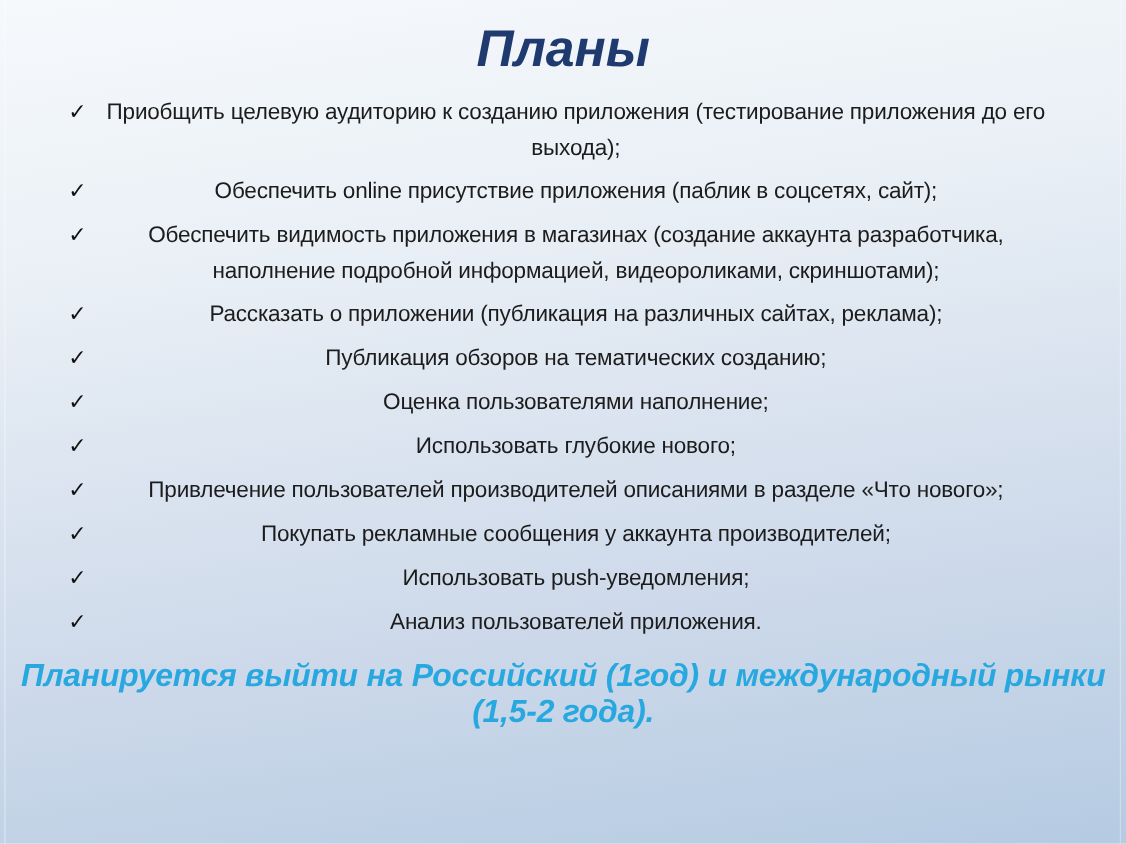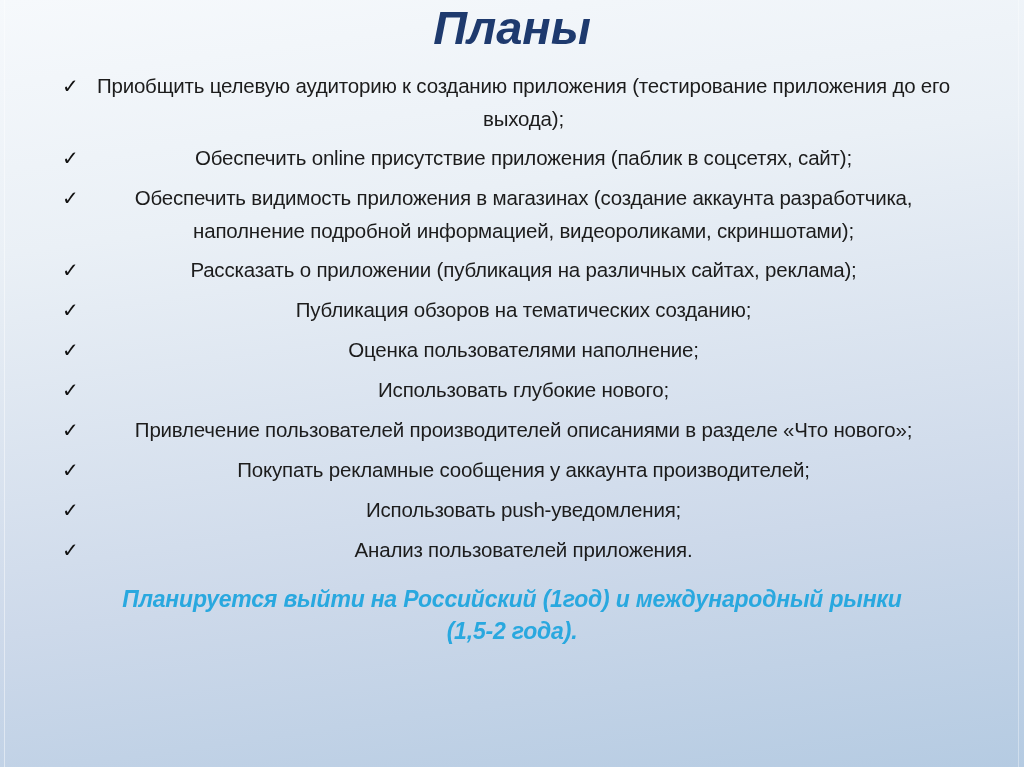--- a/index.html
+++ b/index.html
@@ -27,20 +27,21 @@
     background: rgba(255,255,255,0.35);
   }
   .slide {
     position: relative;
     width: 100%;
     height: 100%;
     box-sizing: border-box;
   }
   .slide-title {
     margin: 0;
+    padding-top: 16px;
     text-align: center;
     font-size: 47px;
     font-weight: bold;
     font-style: italic;
     letter-spacing: 0px;
     color: #1e3a6e;
   }
   .plans-list {
     list-style: none;
     margin: 14px 0 0 0;
@@ -62,21 +63,21 @@
     padding-top: 1px;
   }
   .item-text {
     flex: 1 1 auto;
     max-width: 855px;
     text-align: center;
   }
   .footer-note {
     margin-top: 16px;
     text-align: center;
-    font-size: 23px;
+    font-size: 29px;
     font-weight: bold;
     font-style: italic;
     color: #29a8df;
     line-height: 32px;
     letter-spacing: -0.2px;
   }
 </style>
 </head>
 <body>
 

